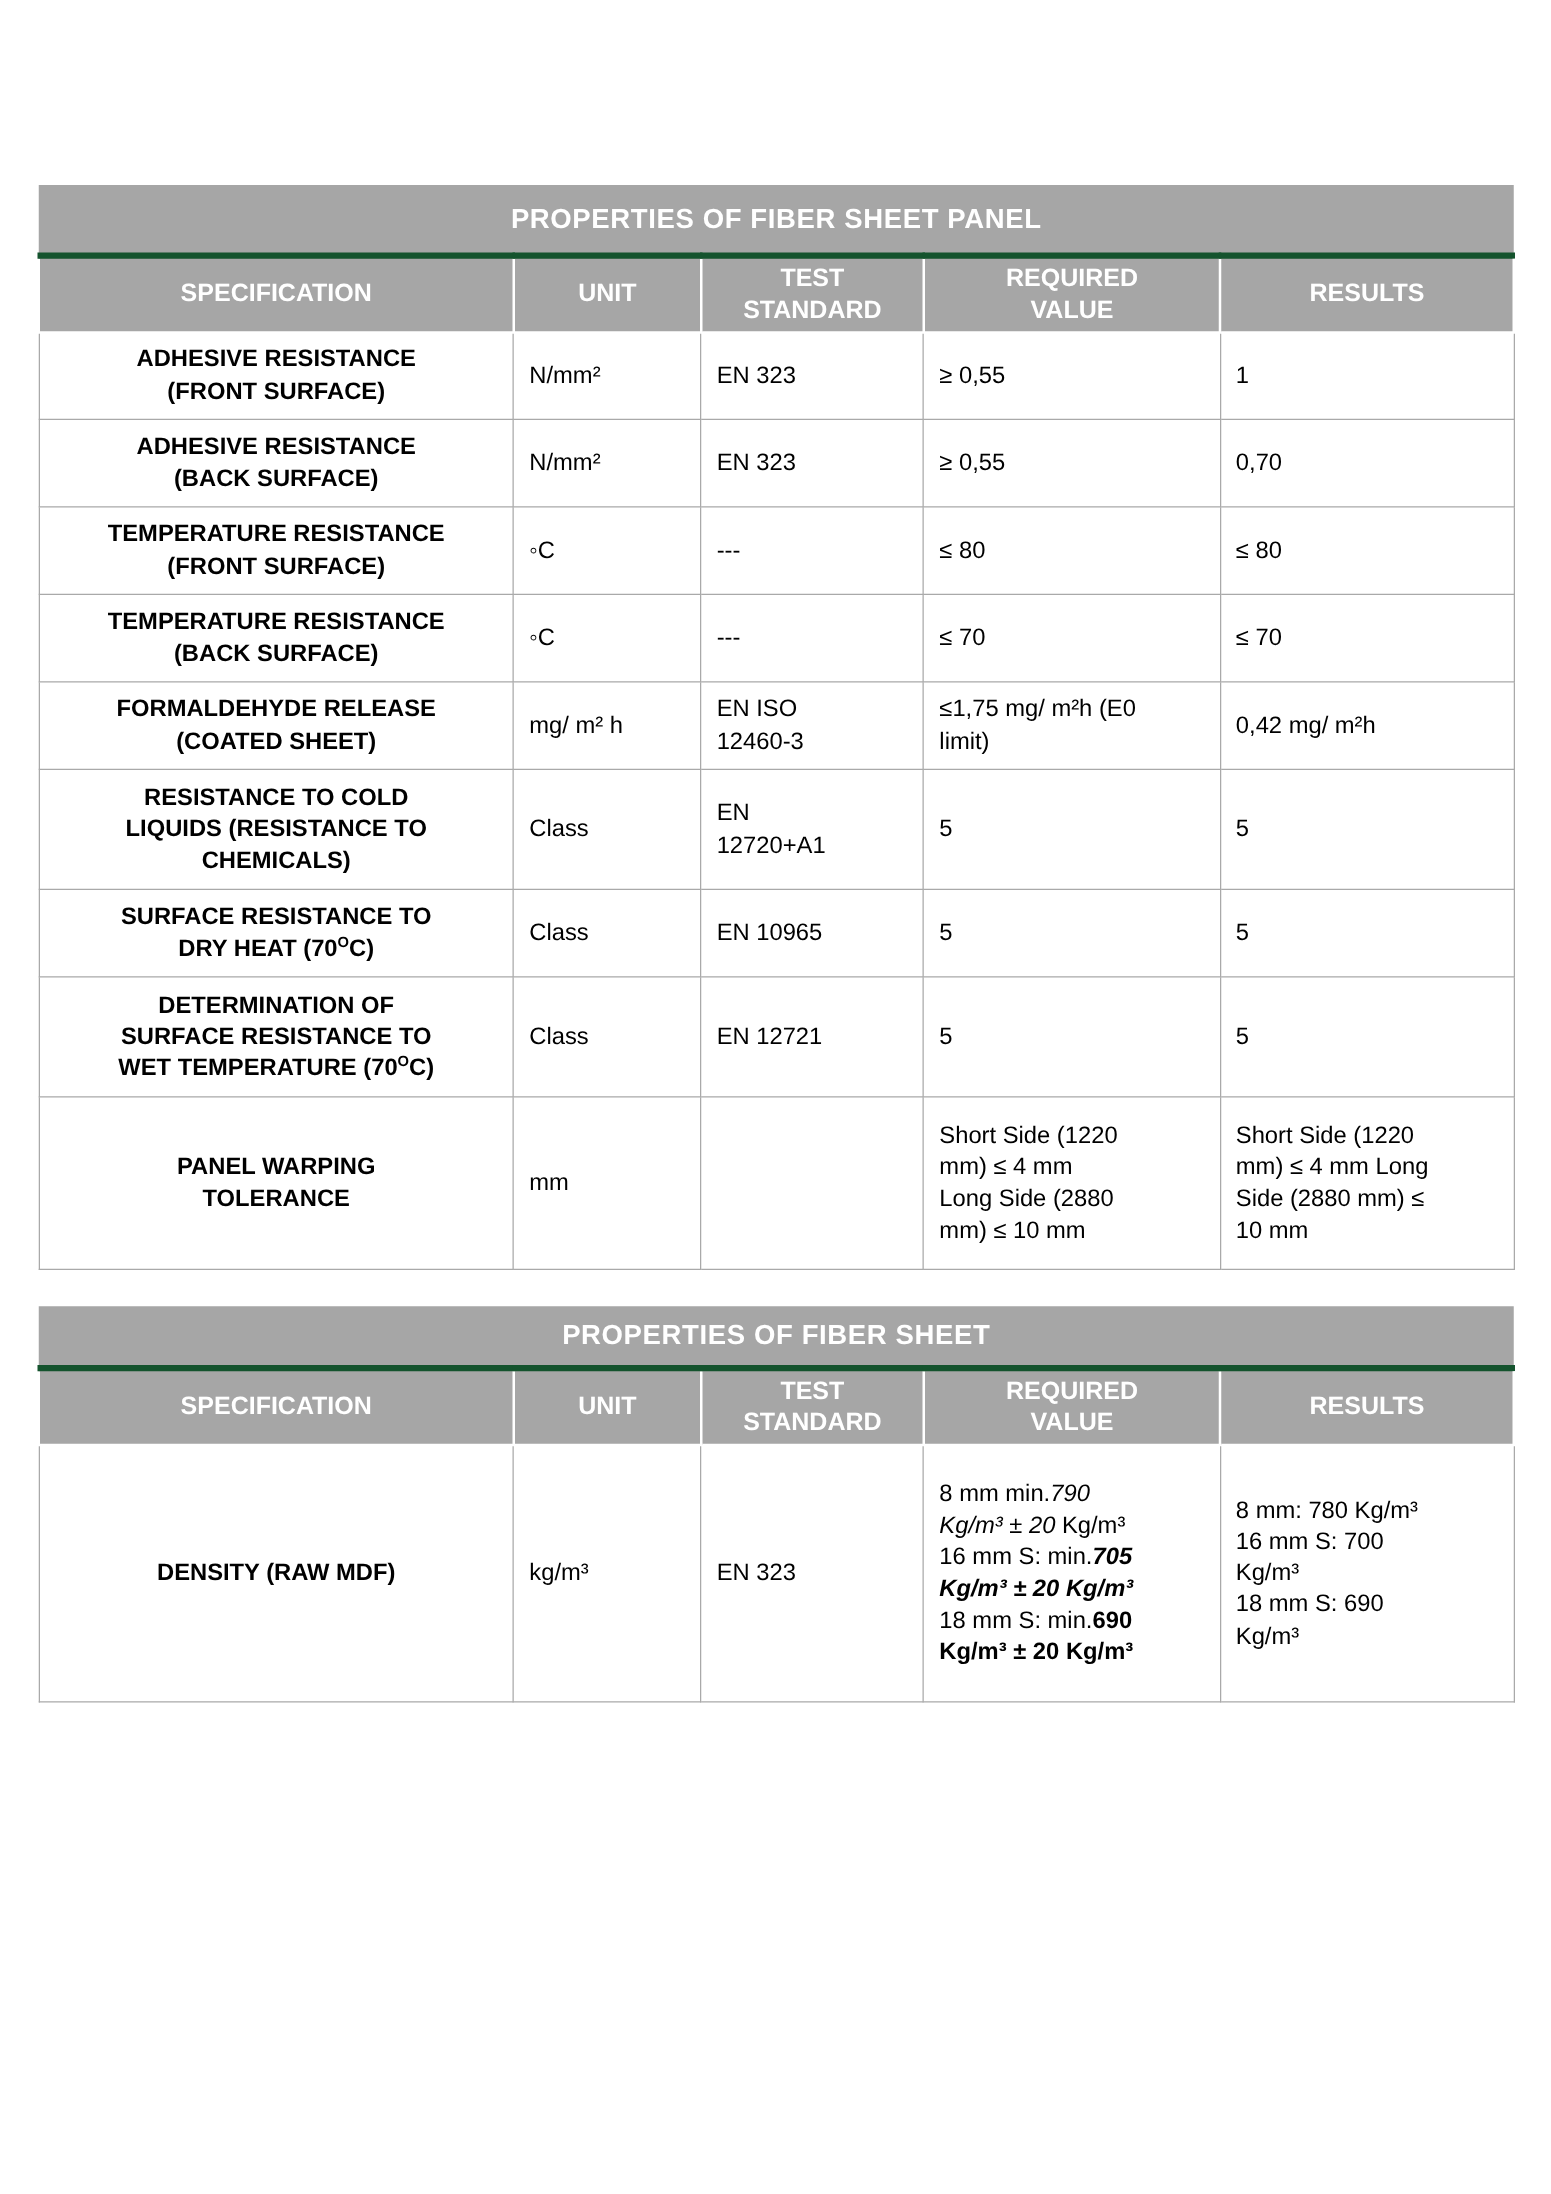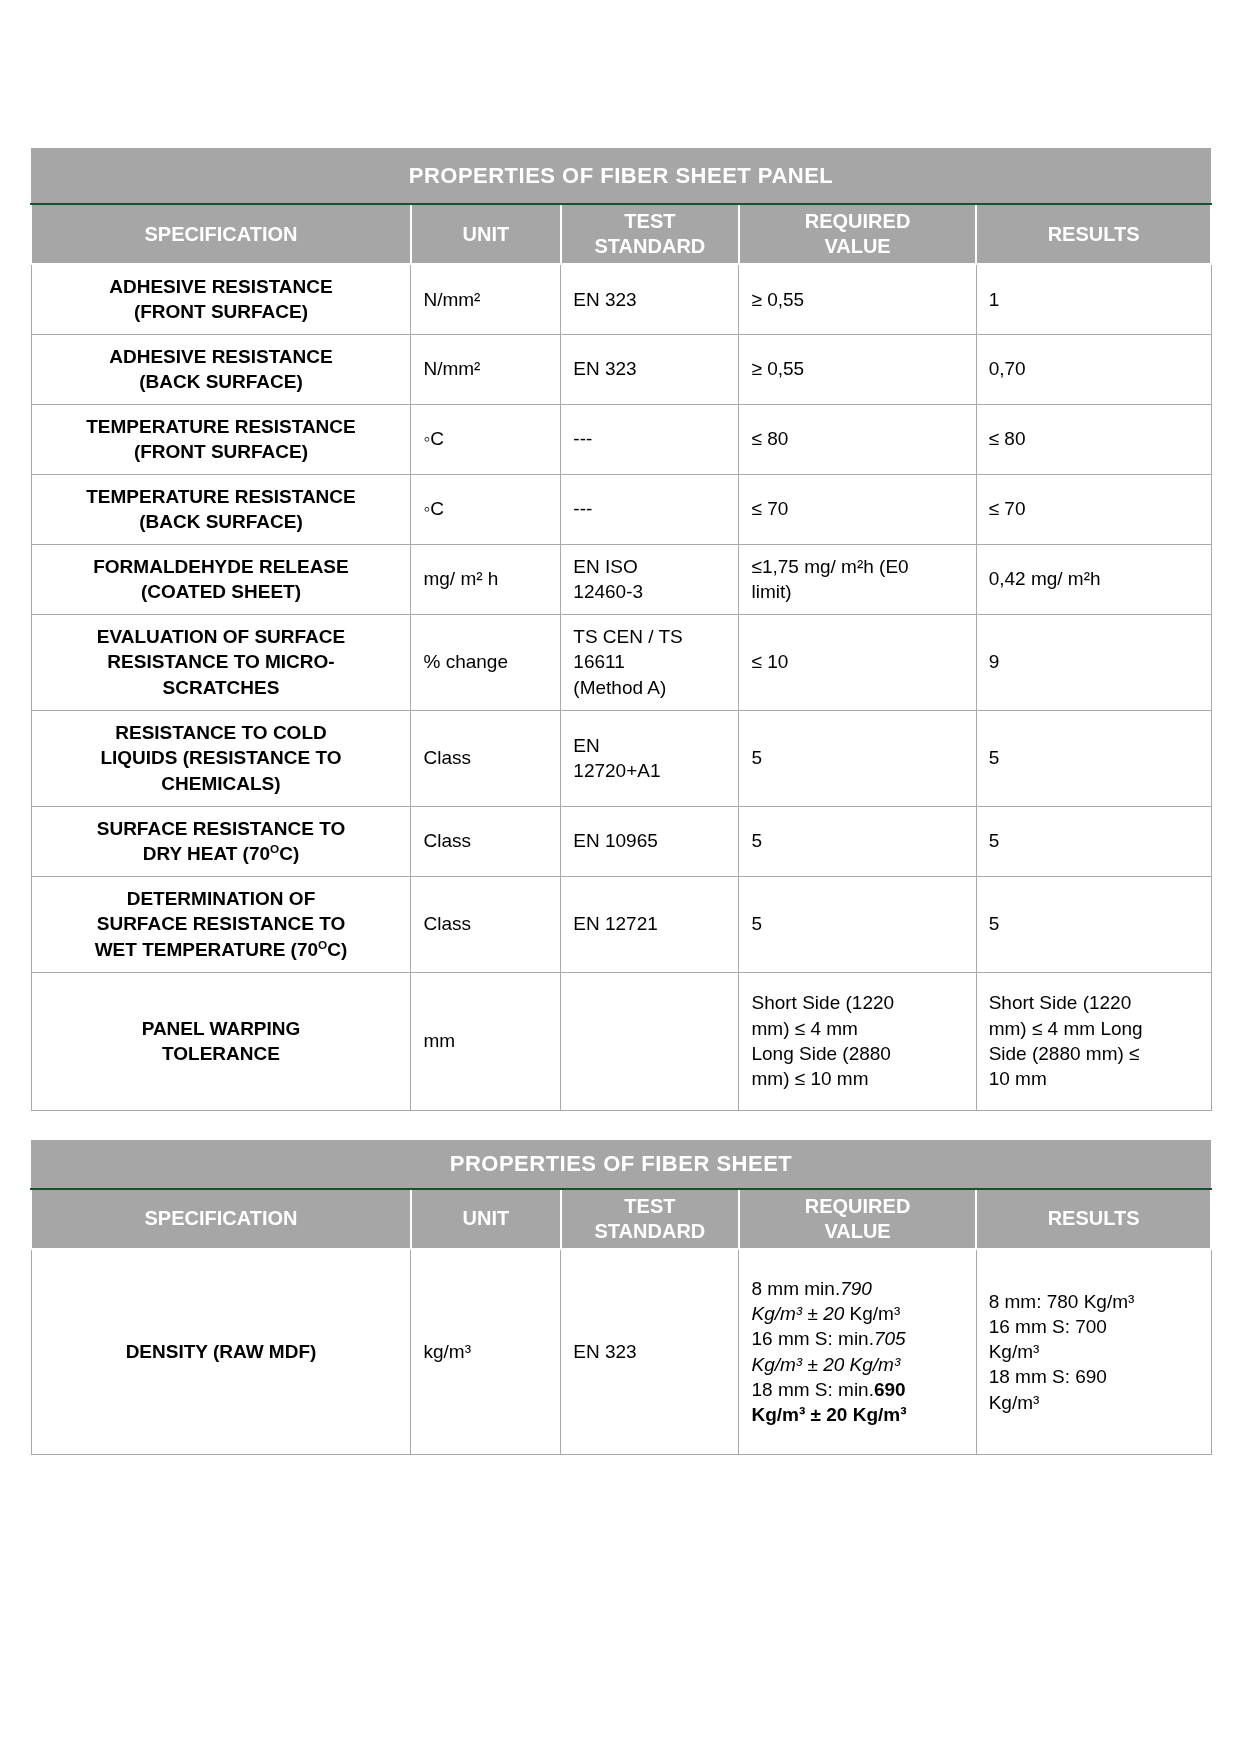--- a/index.html
+++ b/index.html
@@ -9,21 +9,21 @@
     color:#000000;
   }
   .page{position:relative;width:1241px;height:1755px;overflow:hidden;}
   .tables-wrap{position:absolute;left:30px;top:148px;width:1182px;}
   table.spec-table{
     border-collapse:collapse;width:100%;table-layout:fixed;
   }
   table.spec-table + table.spec-table{margin-top:29px;}
   td.title-cell{
     background:#a6a6a6;color:#ffffff;font-weight:bold;font-size:22px;
-    text-align:center;vertical-align:middle;border:none;border-bottom:2px solid #14532d;
+    text-align:center;vertical-align:middle;border:none;border-bottom:5px solid #14532d;
     letter-spacing:0.5px;
   }
   th.hdr{
     background:#a6a6a6;color:#ffffff;font-weight:bold;font-size:20px;
     text-align:center;vertical-align:middle;border:2px solid #ffffff;
     line-height:1.25;white-space:pre-line;padding:4px 2px;
   }
   td.cell{
     border:1px solid #a9a9a9;font-size:19px;line-height:1.33;
     vertical-align:middle;white-space:pre-line;padding:8px 12px;
@@ -96,31 +96,20 @@
             <td class="cell col-spec">FORMALDEHYDE RELEASE
 (COATED SHEET)</td>
             <td class="cell col-unit">mg/ m² h</td>
             <td class="cell col-test">EN ISO
 12460-3</td>
             <td class="cell col-req">≤1,75 mg/ m²h (E0
 limit)</td>
             <td class="cell col-res">0,42 mg/ m²h</td>
           </tr>
           <tr style="height: 96px;">
-            <td class="cell col-spec">EVALUATION OF SURFACE
-RESISTANCE TO MICRO-
-SCRATCHES</td>
-            <td class="cell col-unit">% change</td>
-            <td class="cell col-test">TS CEN / TS
-16611
-(Method A)</td>
-            <td class="cell col-req">≤ 10</td>
-            <td class="cell col-res">9</td>
-          </tr>
-          <tr style="height: 96px;">
             <td class="cell col-spec">RESISTANCE TO COLD
 LIQUIDS (RESISTANCE TO
 CHEMICALS)</td>
             <td class="cell col-unit">Class</td>
             <td class="cell col-test">EN
 12720+A1</td>
             <td class="cell col-req">5</td>
             <td class="cell col-res">5</td>
           </tr>
           <tr style="height: 70px;">
@@ -178,21 +167,21 @@
             <th class="hdr col-res">RESULTS</th>
           </tr>
         </thead>
         <tbody>
           <tr style="height: 206px;">
             <td class="cell col-spec">DENSITY (RAW MDF)</td>
             <td class="cell col-unit">kg/m³</td>
             <td class="cell col-test">EN 323</td>
             <td class="cell col-req"><span>8 mm min.</span><span style="font-weight: normal; font-style: italic;">790
 Kg/m³ ± 20 </span><span>Kg/m³
-16 mm S: min.</span><span style="font-weight: normal; font-style: italic;">705
+16 mm S: min.</span><span style="font-weight: bold; font-style: italic;">705
 Kg/m³ ± 20 Kg/m³</span><span>
 18 mm S: min.</span><span style="font-weight: bold;">690
 Kg/m³ ± 20 Kg/m³</span></td>
             <td class="cell col-res">8 mm: 780 Kg/m³
 16 mm S: 700
 Kg/m³
 18 mm S: 690
 Kg/m³</td>
           </tr>
         </tbody>

